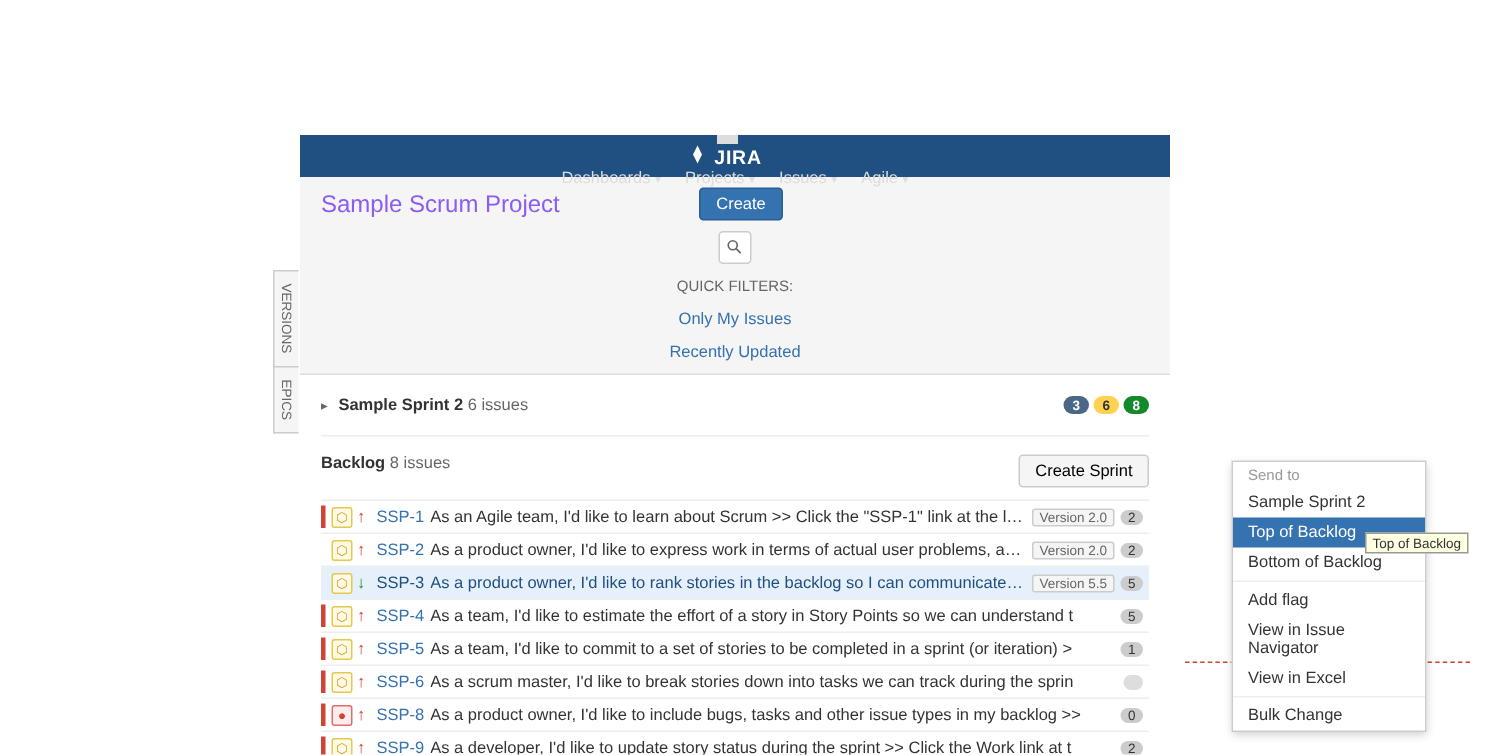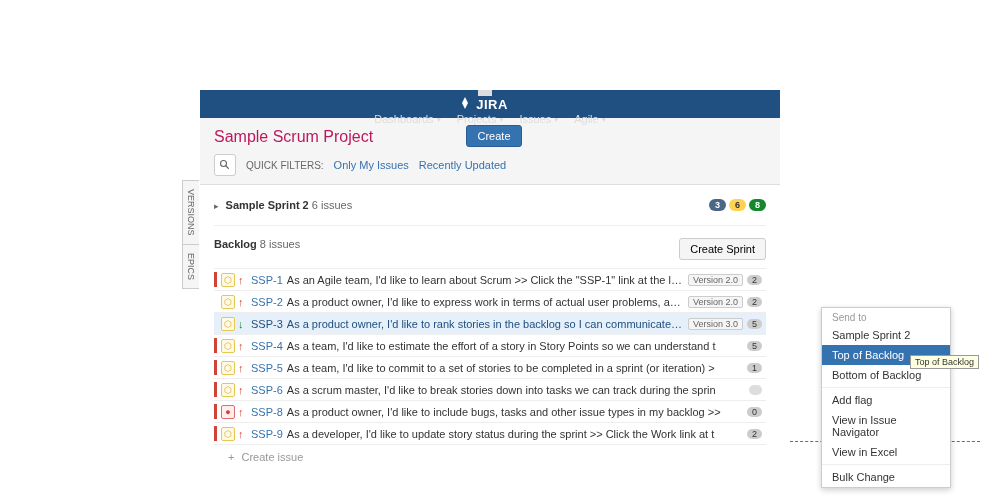--- a/index.html
+++ b/index.html
@@ -11,22 +11,22 @@
 .hamburger { width: 14px; height: 12px; display: inline-flex; flex-direction: column; justify-content: space-between; margin-right: 10px; cursor: pointer; }
 .hamburger span { height: 2px; background: #ddd; width: 100%; }
 .logo { display: flex; align-items: center; margin-right: 14px; font-weight: bold; font-size: 13px; letter-spacing: .5px; }
 .logo-mark { margin-right: 4px; }
 .nav-items { display: flex; gap: 0; }
 .nav-item { padding: 0 8px; color: #ddd; font-size: 11px; display: flex; align-items: center; cursor: pointer; }
 .nav-item .caret { margin-left: 3px; font-size: 8px; }
 .create-btn { background: #3572b0; color: #fff; border: 1px solid #2a5d97; padding: 4px 10px; font-size: 11px; border-radius: 3px; margin-left: 8px; cursor: pointer; }
 
 .subheader { background: #f5f5f5; border-bottom: 1px solid #ddd; padding: 10px 14px 8px; }
-.project-title { font-size: 16px; font-weight: normal; color: #be185d; margin-bottom: 8px; }
-.filter-row { display: flex; align-items: center; gap: 10px; }
+.project-title { font-size: 16px; font-weight: normal; color: #8b5cf6; margin-bottom: 8px; }
+.filter-row { display: flex; align-items: center; gap: 10px; flex-direction: column; }
 .search-box { width: 22px; height: 22px; border: 1px solid #ccc; background: #fff; border-radius: 3px; display: flex; align-items: center; justify-content: center; cursor: pointer; }
 .filter-label { font-size: 10px; color: #666; text-transform: uppercase; }
 .filter-link { color: #3572b0; font-size: 11px; cursor: pointer; }
 
 .side-tabs { position: absolute; left: -18px; top: 90px; display: flex; flex-direction: column; font-size: 9px; color: #666; }
 .side-tab { writing-mode: vertical-rl; padding: 8px 3px; border: 1px solid #ccc; border-right: none; background: #f5f5f5; cursor: pointer; margin-bottom: -1px; }
 
 .content { background: #fff; padding: 8px 14px; }
 
 .sprint-summary { display: flex; justify-content: space-between; align-items: center; padding: 6px 0 14px; border-bottom: 1px solid #eee; margin-bottom: 12px; }
@@ -180,21 +180,21 @@
             <span class="issue-summary">As a product owner, I'd like to express work in terms of actual user problems, aka User Stories, and place th</span>
             <span class="version-tag">Version 2.0</span>
             <span class="estimate">2</span>
           </div>
           <div class="issue-row selected">
             <div class="issue-strip strip-white"></div>
             <span class="issue-type type-story">⬡</span>
             <span class="priority pri-lo">↓</span>
             <a class="issue-key">SSP-3</a>
             <span class="issue-summary">As a product owner, I'd like to rank stories in the backlog so I can communicate the proposed implementation</span>
-            <span class="version-tag">Version 3.0</span>
+            <span class="version-tag">Version 5.5</span>
             <span class="estimate">5</span>
           </div>
           <div class="issue-row">
             <div class="issue-strip strip-red"></div>
             <span class="issue-type type-story">⬡</span>
             <span class="priority pri-hi">↑</span>
             <a class="issue-key">SSP-4</a>
             <span class="issue-summary">As a team, I'd like to estimate the effort of a story in Story Points so we can understand t</span>
             <span class="estimate">5</span>
           </div>

